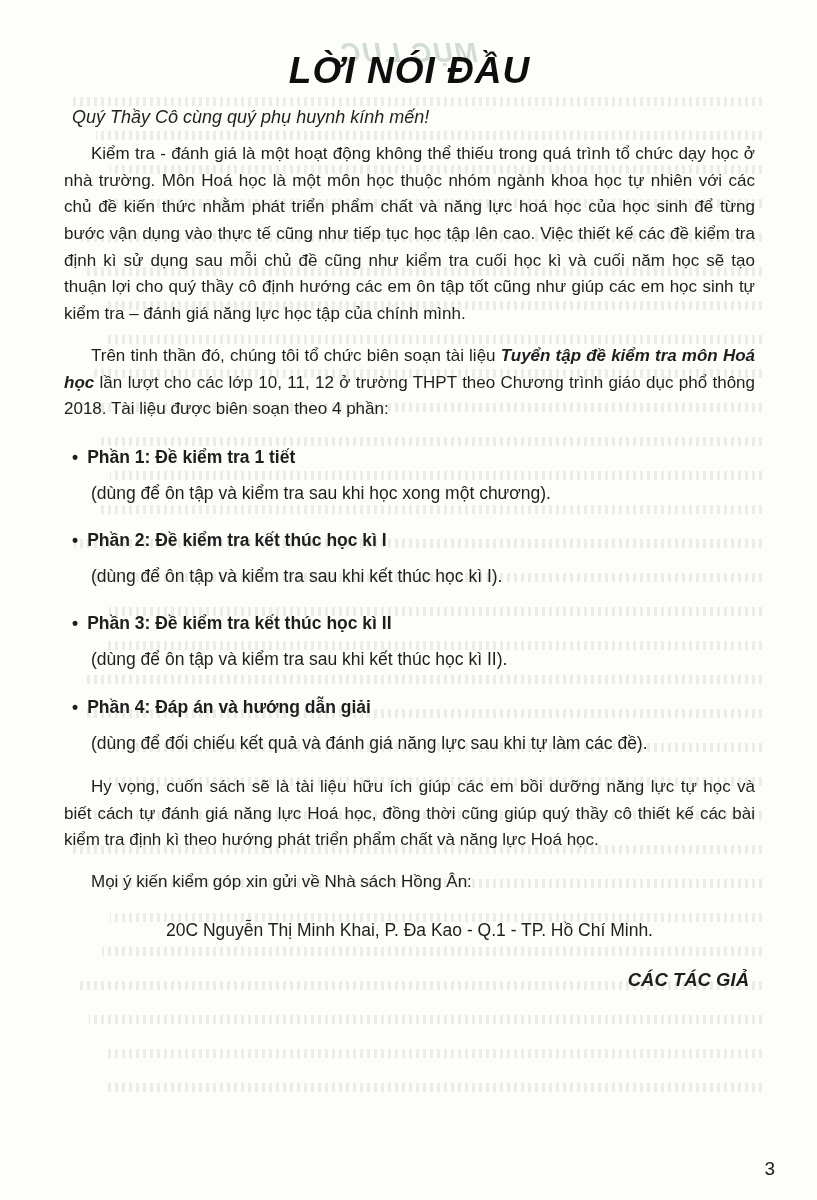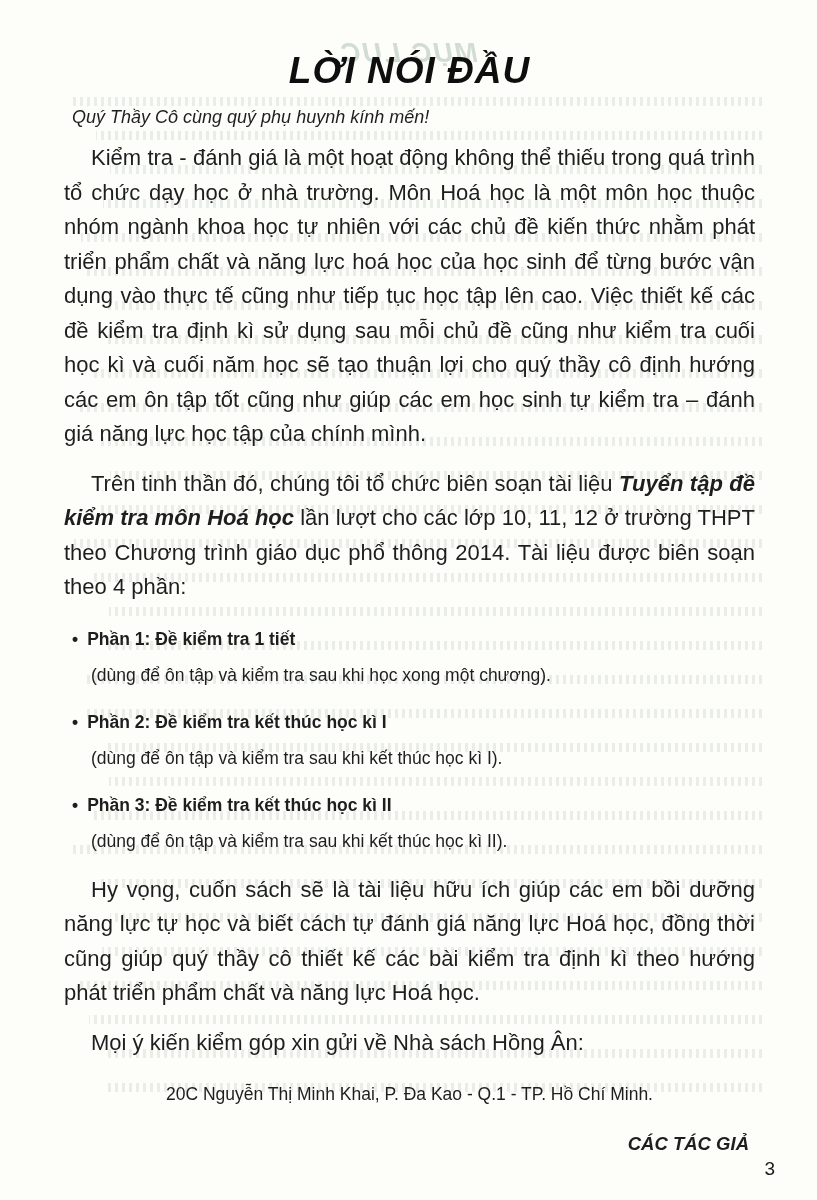--- a/index.html
+++ b/index.html
@@ -56,21 +56,21 @@
     letter-spacing: 1px;
     color: #0e0e0e;
     margin-bottom: 15px;
   }
   .greet {
     font-style: italic;
     font-size: 18px;
     margin: 0 0 13px 8px;
   }
   .body {
-    font-size: 22px;
+    font-size: 17px;
     line-height: 1.57;
     text-align: justify;
     margin-bottom: 15px;
   }
   .indent { text-indent: 27px; }
   .series-title { font-weight: bold; font-style: italic; }
 
   .parts { margin-top: 4px; }
   .part-heading {
     font-size: 17.5px;
@@ -154,39 +154,43 @@
   </div>
 
   <div class="content">
 
     <h1 class="title">LỜI NÓI ĐẦU</h1>
 
     <p class="greet">Quý Thầy Cô cùng quý phụ huynh kính mến!</p>
 
     <p class="body indent">Kiểm tra - đánh giá là một hoạt động không thể thiếu trong quá trình tổ chức dạy học ở nhà trường. Môn Hoá học là một môn học thuộc nhóm ngành khoa học tự nhiên với các chủ đề kiến thức nhằm phát triển phẩm chất và năng lực hoá học của học sinh để từng bước vận dụng vào thực tế cũng như tiếp tục học tập lên cao. Việc thiết kế các đề kiểm tra định kì sử dụng sau mỗi chủ đề cũng như kiểm tra cuối học kì và cuối năm học sẽ tạo thuận lợi cho quý thầy cô định hướng các em ôn tập tốt cũng như giúp các em học sinh tự kiểm tra – đánh giá năng lực học tập của chính mình.</p>
 
-    <p class="body indent"><span>Trên tinh thần đó, chúng tôi tổ chức biên soạn tài liệu </span><span class="series-title">Tuyển tập đề kiểm tra môn Hoá học</span><span> lần lượt cho các lớp 10, 11, 12 ở trường THPT theo Chương trình giáo dục phổ thông 2014. Tài liệu được biên soạn theo 4 phần:</span></p>
+    <p class="body indent"><span>Trên tinh thần đó, chúng tôi tổ chức biên soạn tài liệu </span><span class="series-title">Tuyển tập đề kiểm tra môn Hoá học</span><span> lần lượt cho các lớp 10, 11, 12 ở trường THPT theo Chương trình giáo dục phổ thông 2018. Tài liệu được biên soạn theo 4 phần:</span></p>
 
     <div class="parts">
 
       <div class="part">
         <p class="part-heading"><span class="bullet">•</span><span>Phần 1: Đề kiểm tra 1 tiết</span></p>
         <p class="part-desc">(dùng để ôn tập và kiểm tra sau khi học xong một chương).</p>
       </div>
 
       <div class="part">
         <p class="part-heading"><span class="bullet">•</span><span>Phần 2: Đề kiểm tra kết thúc học kì I</span></p>
         <p class="part-desc">(dùng để ôn tập và kiểm tra sau khi kết thúc học kì I).</p>
       </div>
 
       <div class="part">
         <p class="part-heading"><span class="bullet">•</span><span>Phần 3: Đề kiểm tra kết thúc học kì II</span></p>
         <p class="part-desc">(dùng để ôn tập và kiểm tra sau khi kết thúc học kì II).</p>
       </div>
 
+      <div class="part">
+        <p class="part-heading"><span class="bullet">•</span><span>Phần 4: Đáp án và hướng dẫn giải</span></p>
+        <p class="part-desc">(dùng để đối chiếu kết quả và đánh giá năng lực sau khi tự làm các đề).</p>
+      </div>
 
     </div>
 
     <p class="body indent">Hy vọng, cuốn sách sẽ là tài liệu hữu ích giúp các em bồi dưỡng năng lực tự học và biết cách tự đánh giá năng lực Hoá học, đồng thời cũng giúp quý thầy cô thiết kế các bài kiểm tra định kì theo hướng phát triển phẩm chất và năng lực Hoá học.</p>
 
     <p class="body indent">Mọi ý kiến kiểm góp xin gửi về Nhà sách Hồng Ân:</p>
 
     <p class="centered">20C Nguyễn Thị Minh Khai, P. Đa Kao - Q.1 - TP. Hồ Chí Minh.</p>
 
 

